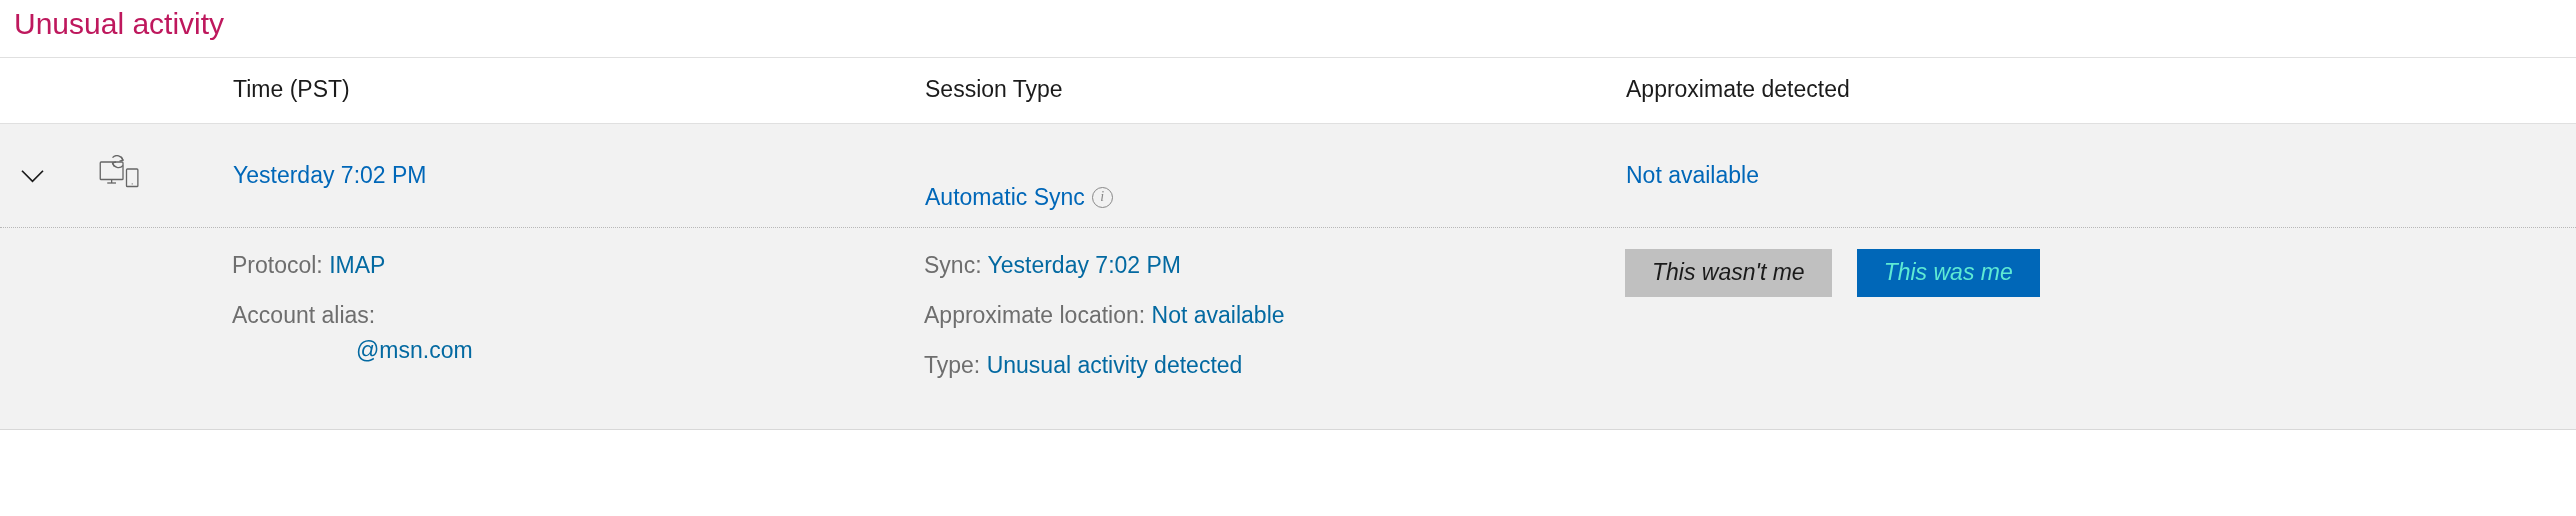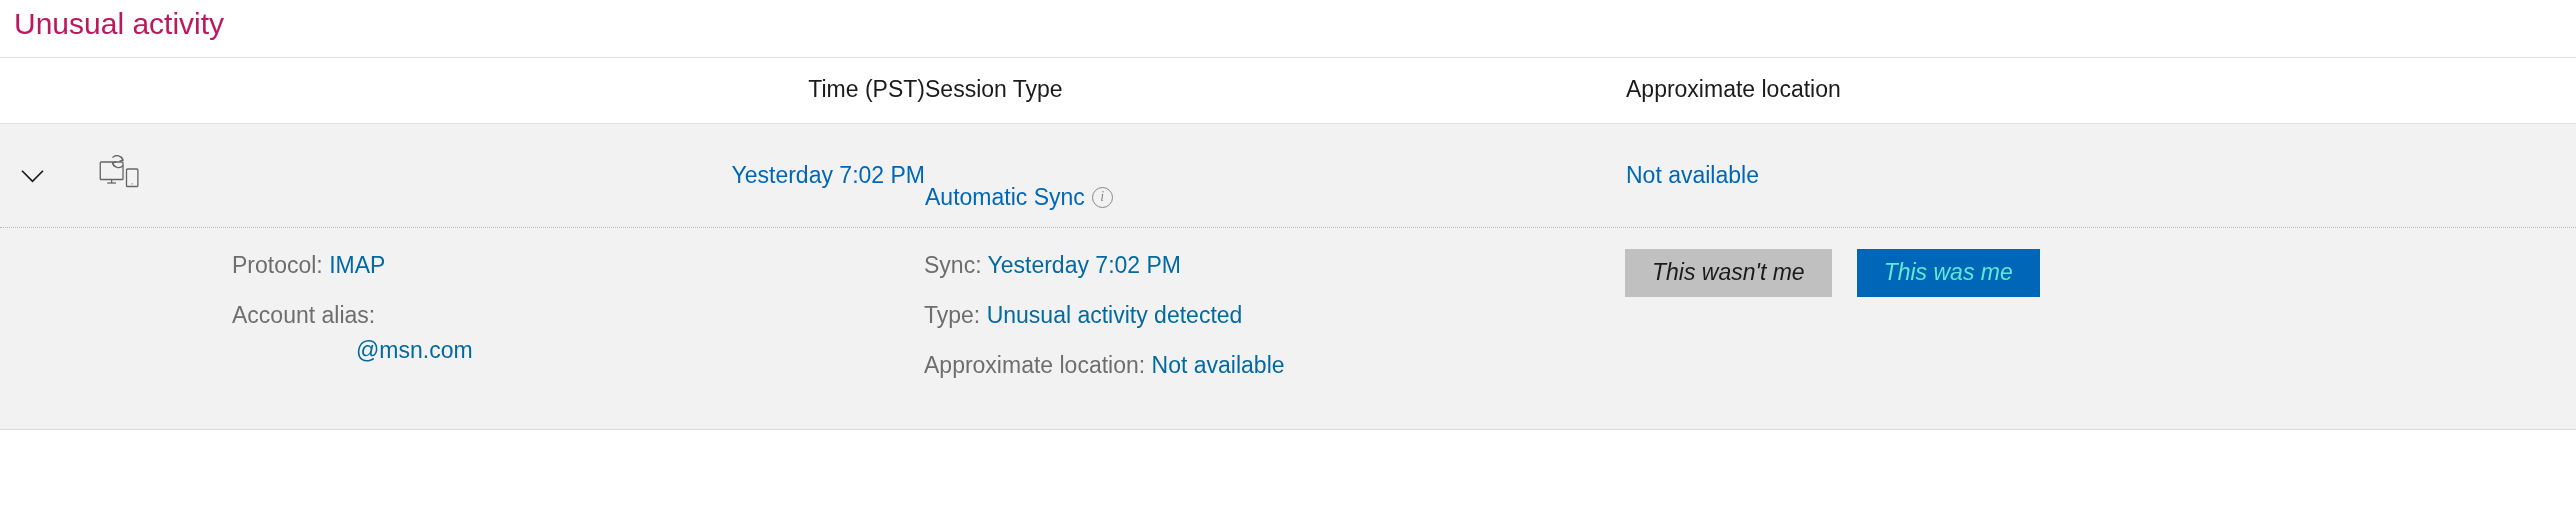--- a/index.html
+++ b/index.html
@@ -34,21 +34,20 @@
       width: 98px;
       flex: 0 0 98px;
     }
     .col-icon {
       width: 135px;
       flex: 0 0 135px;
     }
     .col-time {
       width: 692px;
       flex: 0 0 692px;
-      text-align: right;
     }
     .col-session {
       width: 701px;
       flex: 0 0 701px;
     }
     .col-location {
       flex: 1;
     }
     .header-label {
       font-size: 23px;
@@ -178,21 +177,21 @@
 
 <div class="container">
   <h1 class="page-title">Unusual activity</h1>
 
   <div class="table">
     <div class="header-row">
       <div class="col-expand"></div>
       <div class="col-icon"></div>
       <div class="col-time"><span class="header-label">Time (PST)</span></div>
       <div class="col-session"><span class="header-label">Session Type</span></div>
-      <div class="col-location"><span class="header-label">Approximate location</span></div>
+      <div class="col-location"><span class="header-label">Approximate detected</span></div>
     </div>
 
     <div class="summary-row">
       <div class="col-expand">
         <span class="chevron">
           <svg viewBox="0 0 28 16">
               <polyline points="2,2 14,14 26,2"></polyline>
             </svg>
         </span>
       </div>
@@ -227,24 +226,24 @@
         <div class="detail-line alias-container">
           <span class="detail-label">Account alias:</span>
           <span class="detail-value alias-value">@msn.com</span>
         </div>
       </div>
       <div class="detail-col-mid">
         <div class="detail-line">
           <span class="detail-label">Sync: </span><span class="detail-value">Yesterday 7:02 PM</span>
         </div>
         <div class="detail-line">
+          <span class="detail-label">Approximate location: </span><span class="detail-value">Not available</span>
+        </div>
+        <div class="detail-line">
           <span class="detail-label">Type: </span><span class="detail-value">Unusual activity detected</span>
-        </div>
-        <div class="detail-line">
-          <span class="detail-label">Approximate location: </span><span class="detail-value">Not available</span>
         </div>
       </div>
       <div class="detail-col-right">
         <div class="btn-row">
           <button class="btn btn-secondary">This wasn't me</button>
           <button class="btn btn-primary">This was me</button>
         </div>
       </div>
     </div>
   </div>

